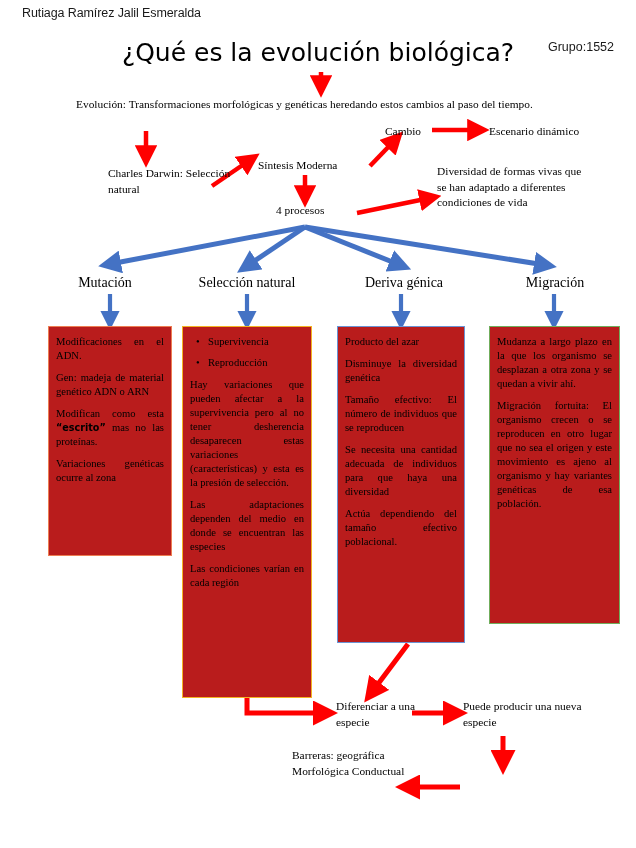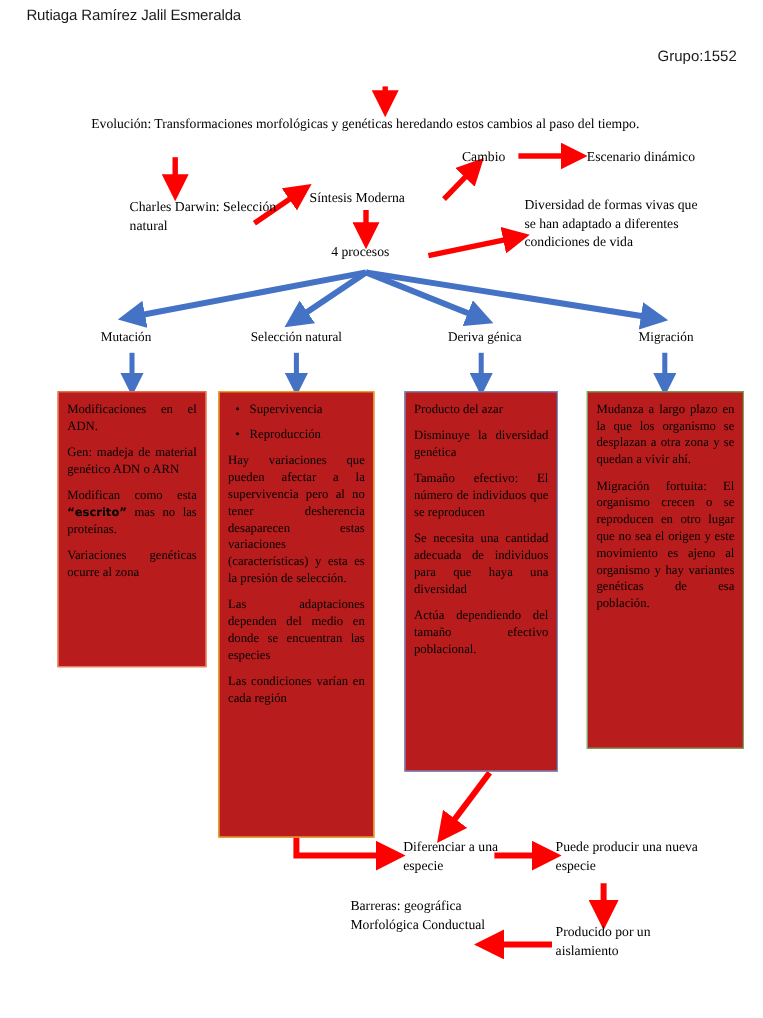--- a/index.html
+++ b/index.html
@@ -66,21 +66,21 @@
   .lbl { font-size: 11.4px; line-height: 1.38; }
 
   .lbl-cambio    { left: 385px; top: 124px; }
   .lbl-escenario { left: 489px; top: 124px; }
   .lbl-darwin    { left: 108px; top: 166px; width: 130px; }
   .lbl-sintesis  { left: 258px; top: 158px; }
   .lbl-4proc     { left: 276px; top: 203px; }
   .lbl-diversidad{ left: 437px; top: 164px; width: 150px; }
 
   .cat {
-    font-size: 11px;
+    font-size: 14px;
     text-align: center;
   }
   .cat-mutacion  { left: 40px;  top: 275px; width: 130px; }
   .cat-seleccion { left: 173px; top: 275px; width: 148px; text-align: center; }
   .cat-deriva    { left: 330px; top: 275px; width: 148px; }
   .cat-migracion { left: 480px; top: 275px; width: 150px; }
 
   .box {
     position: absolute;
     box-sizing: border-box;
@@ -219,20 +219,21 @@
       <line x1="503" y1="736" x2="503" y2="762" stroke="#FF0000" stroke-width="5" marker-end="url(#redhead)"></line>
     </g>
 
     <g>
       <line x1="460" y1="787" x2="408" y2="787" stroke="#FF0000" stroke-width="5" marker-end="url(#redhead)"></line>
     </g>
   </svg>
 
   <div class="abs hdr-name">Rutiaga Ramírez Jalil Esmeralda</div>
   <div class="abs hdr-group">Grupo:1552</div>
+  <div class="abs title">¿Qué es la evolución biológica?</div>
 
   <div class="abs para-evol">Evolución: Transformaciones morfológicas y genéticas heredando estos cambios al paso del tiempo.</div>
 
   <div class="abs lbl lbl-cambio">Cambio</div>
   <div class="abs lbl lbl-escenario">Escenario dinámico</div>
   <div class="abs lbl lbl-darwin">Charles Darwin: Selección natural</div>
   <div class="abs lbl lbl-sintesis">Síntesis Moderna</div>
   <div class="abs lbl lbl-4proc">4 procesos</div>
   <div class="abs lbl lbl-diversidad">Diversidad de formas vivas que se han adaptado a diferentes condiciones de vida</div>
 
@@ -267,15 +268,14 @@
   </div>
 
   <div class="box box-migracion">
     <p>Mudanza a largo plazo en la que los organismo se desplazan a otra zona y se quedan a vivir ahí.</p>
     <p>Migración fortuita: El organismo crecen o se reproducen en otro lugar que no sea el origen y este movimiento es ajeno al organismo y hay variantes genéticas de esa población.</p>
   </div>
 
   <div class="abs lbl lbl-diferenciar">Diferenciar a una especie</div>
   <div class="abs lbl lbl-puede">Puede producir una nueva especie</div>
   <div class="abs lbl lbl-barreras">Barreras: geográfica Morfológica Conductual</div>
-  <div class="abs lbl lbl-producido">Producido por un aislamiento</div>
 
 </div>
 
 </body></html>

